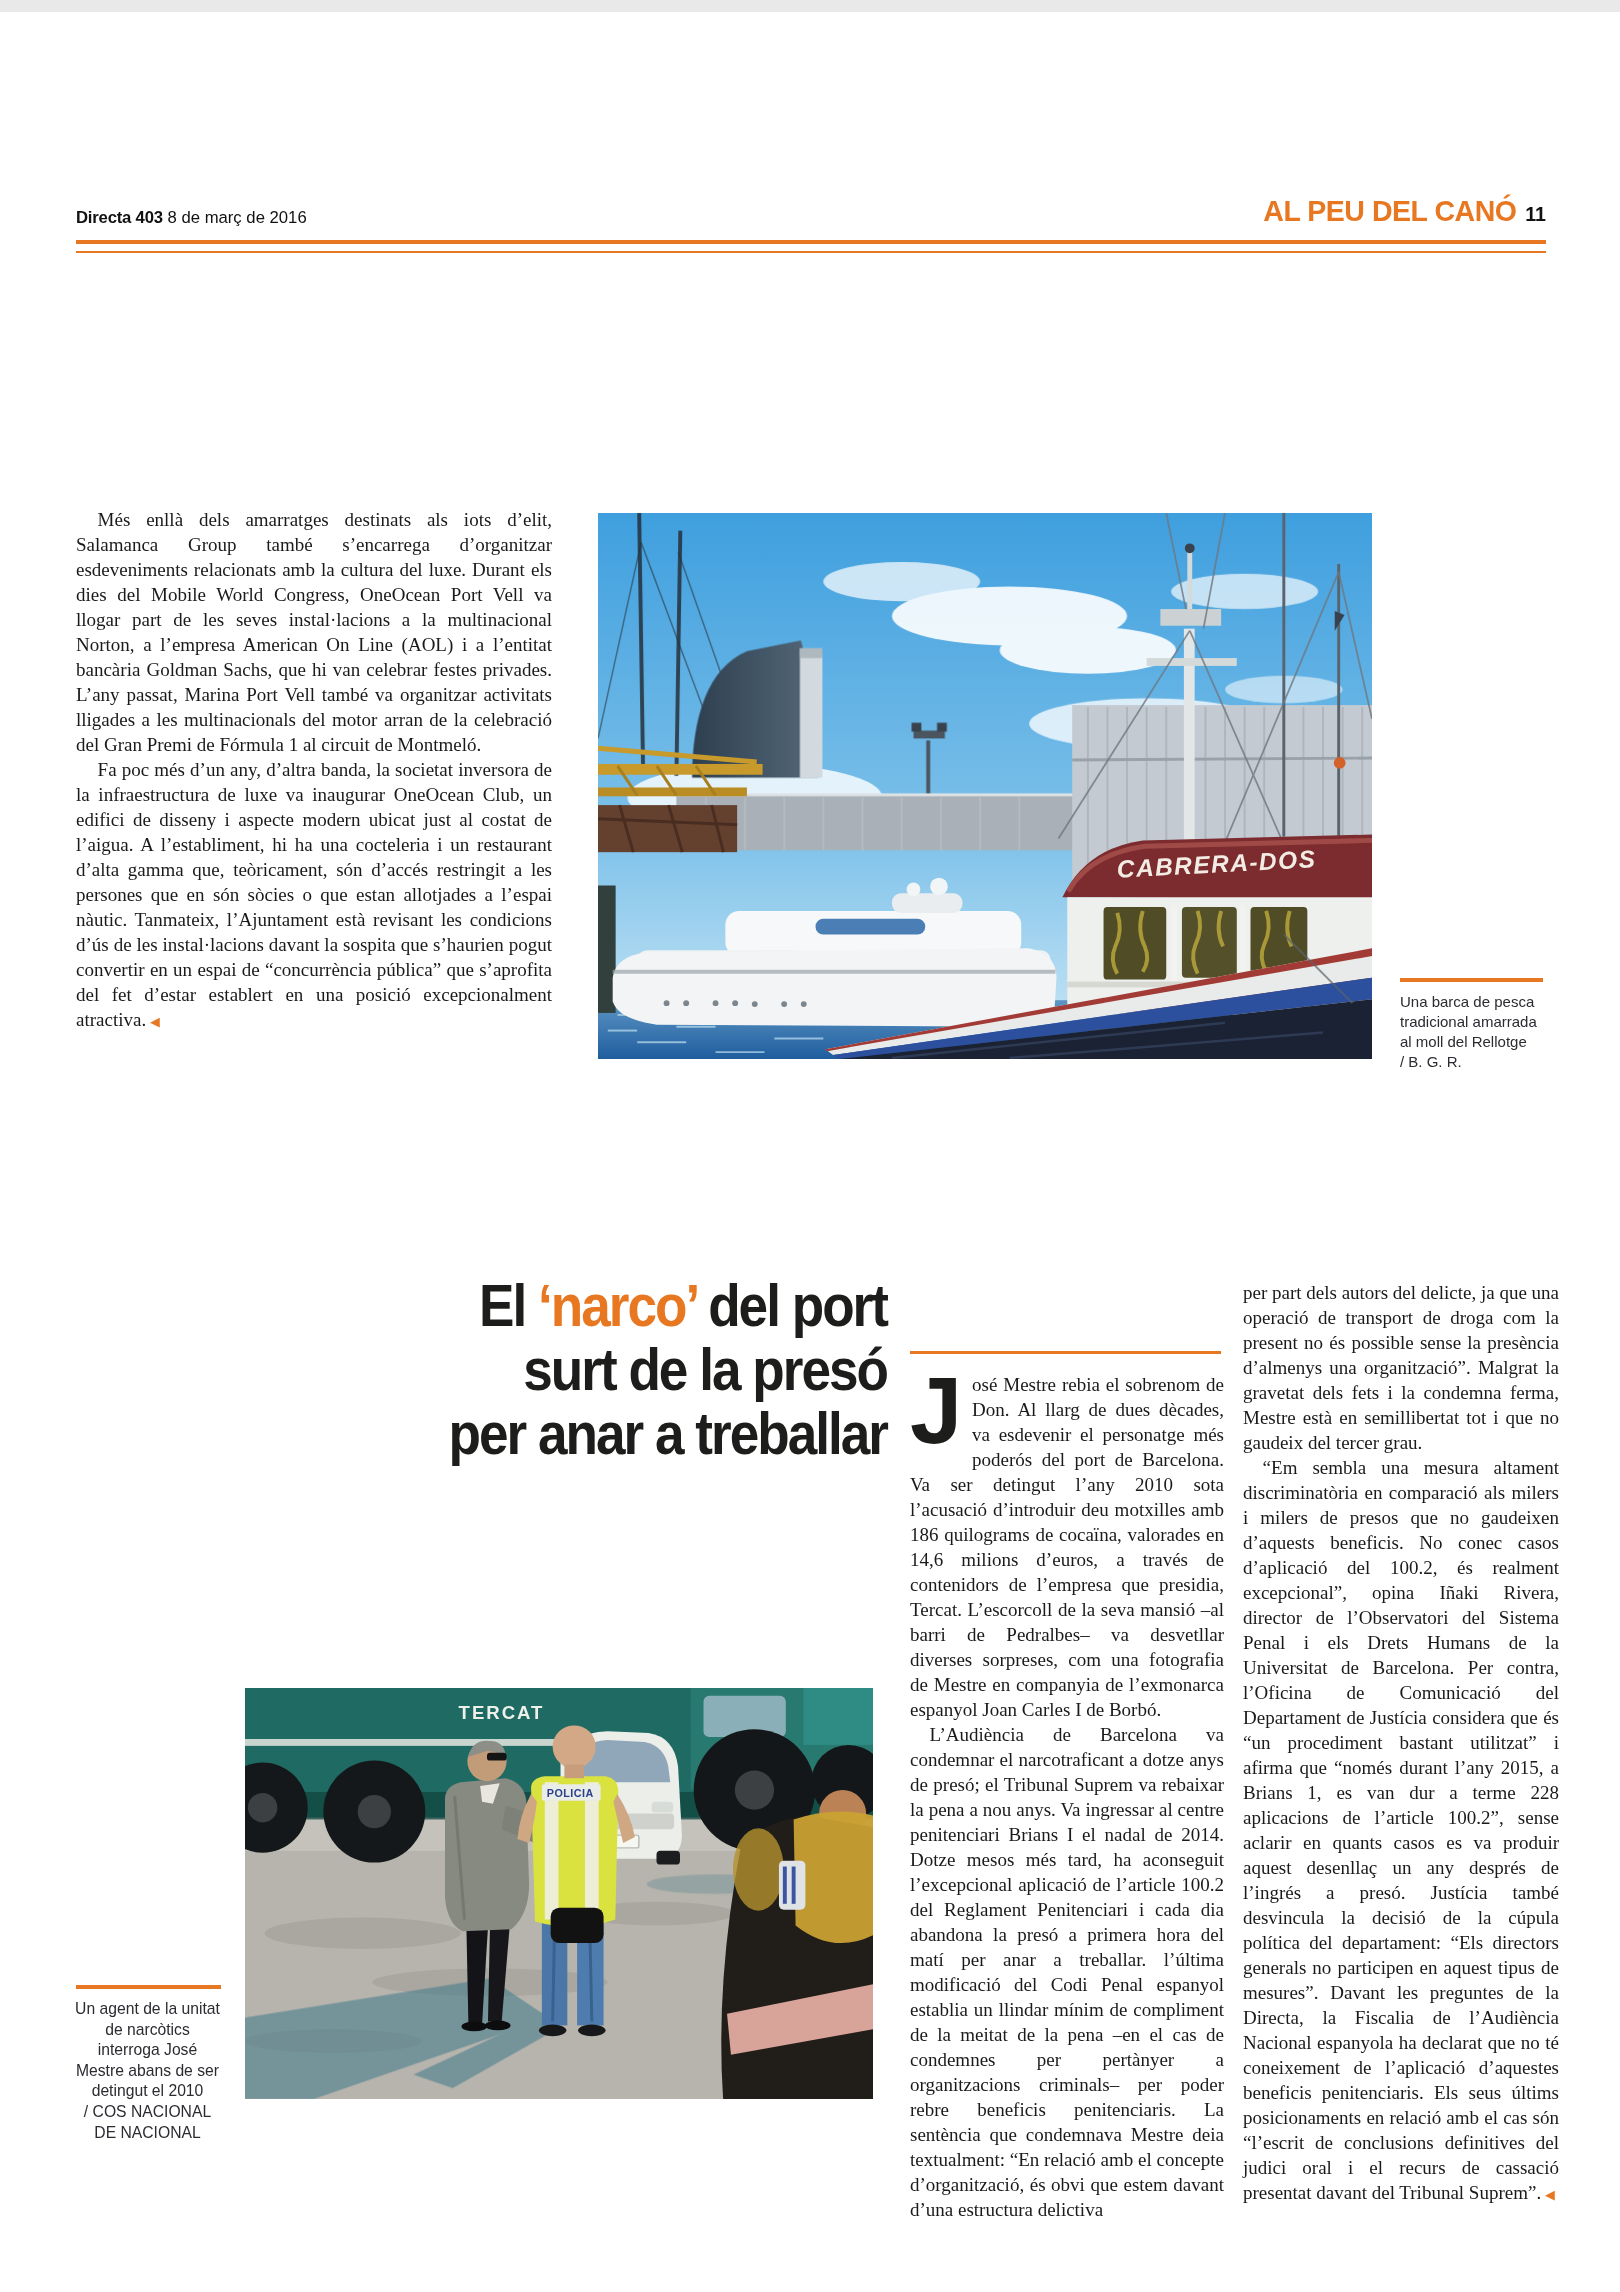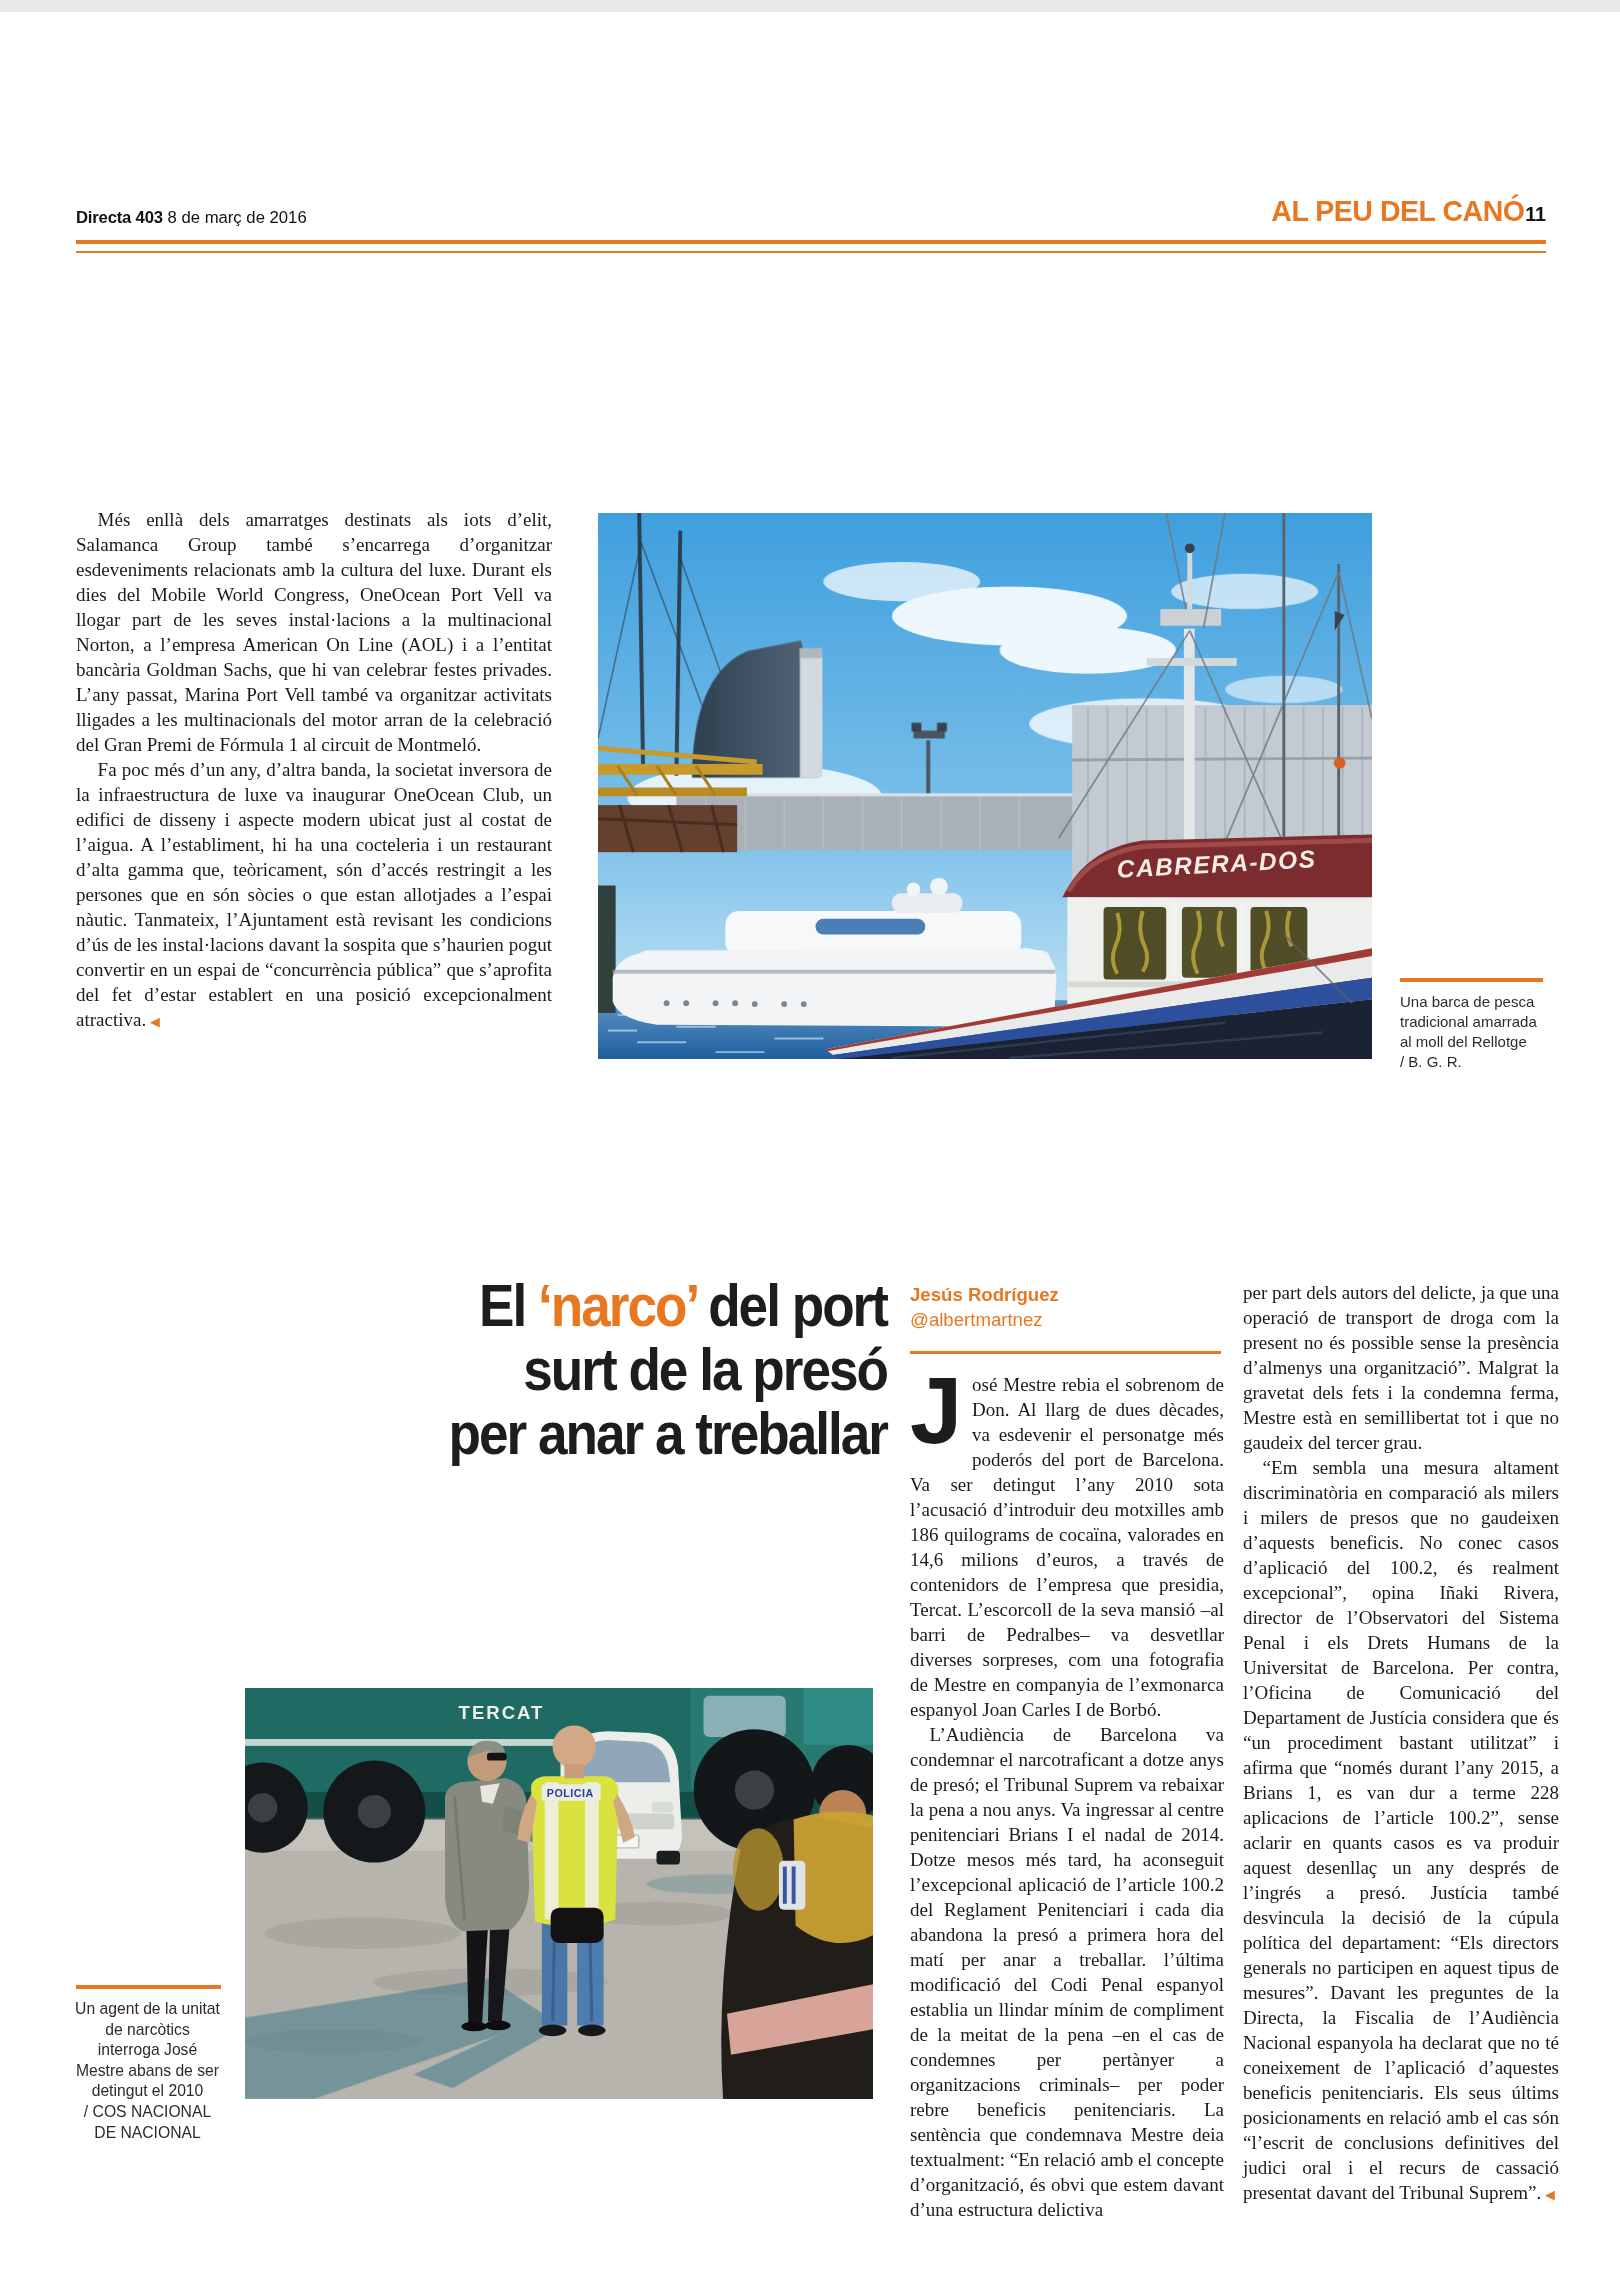--- a/index.html
+++ b/index.html
@@ -2,21 +2,21 @@
 <html lang="ca"><head>
 <meta charset="utf-8">
 <style>
   html,body{margin:0;padding:0;background:#e9e9e9;}
   #page{position:relative;width:1620px;height:2293px;background:#ffffff;margin:12px auto;overflow:hidden;
         font-family:"Liberation Sans","DejaVu Sans",sans-serif;color:#191919;}
   .abs{position:absolute;}
   
   .hdr-left{left:76px;top:196px;font-size:16.7px;color:#111;}
   .hdr-left b{font-weight:700;letter-spacing:-0.2px;}
-  .hdr-right{right:74px;top:182px;display:flex;align-items:baseline;gap:1px;}
+  .hdr-right{right:74px;top:182px;display:flex;align-items:baseline;gap:9px;}
   .section-title{font-weight:700;font-size:30px;letter-spacing:-0.5px;color:#E87722;transform:scaleX(.95);transform-origin:100% 50%;}
   .page-num{font-weight:700;font-size:19.6px;color:#111;}
   .rule{background:#E87722;left:76px;width:1470px;}
   .rule-a{top:228px;height:3.9px;}
   .rule-b{top:239px;height:2px;}
   
   .top-article{left:76px;top:495px;width:476px;font-family:"Liberation Serif","DejaVu Serif",serif;
                font-size:19px;line-height:25px;text-align:justify;color:#1a1a1a;}
   .top-article p{margin:0;}
   .top-article p.ind{text-indent:21.6px;}
@@ -281,24 +281,20 @@
     <div>/ B. G. R.</div>
   </div>
 
   <div class="abs headline">
     <div><span>El </span><span class="accent">‘narco’</span><span> del port</span></div>
     <div>surt de la presó</div>
     <div>per anar a treballar</div>
   </div>
 
 
-  <div class="abs byline">
-    <div class="name">Jesús Rodríguez</div>
-    <div>@albertmartnez</div>
-  </div>
   <div class="abs byline-rule"></div>
 
   <div class="abs bodycol col1">
     <p><span class="dropcap">J</span><span>osé Mestre rebia el sobrenom de Don. Al llarg de dues dècades, va esdevenir el personatge més poderós del port de Barcelona. Va ser detingut l’any 2010 sota l’acusació d’introduir deu motxilles amb 186 quilograms de cocaïna, valorades en 14,6 milions d’euros, a través de contenidors de l’empresa que presidia, Tercat. L’escorcoll de la seva mansió –al barri de Pedralbes– va desvetllar diverses sorpreses, com una fotografia de Mestre en companyia de l’exmonarca espanyol Joan Carles I de Borbó.</span></p>
     <p class="ind">L’Audiència de Barcelona va condemnar el narcotraficant a dotze anys de presó; el Tribunal Suprem va rebaixar la pena a nou anys. Va ingressar al centre penitenciari Brians I el nadal de 2014. Dotze mesos més tard, ha aconseguit l’excepcional aplicació de l’article 100.2 del Reglament Penitenciari i cada dia abandona la presó a primera hora del matí per anar a treballar. l’última modificació del Codi Penal espanyol establia un llindar mínim de compliment de la meitat de la pena –en el cas de condemnes per pertànyer a organitzacions criminals– per poder rebre beneficis penitenciaris. La sentència que condemnava Mestre deia textualment: “En relació amb el concepte d’organització, és obvi que estem davant d’una estructura delictiva</p>
   </div>
 
   <div class="abs bodycol col2">
     <p>per part dels autors del delicte, ja que una operació de transport de droga com la present no és possible sense la presència d’almenys una organització”. Malgrat la gravetat dels fets i la condemna ferma, Mestre està en semillibertat tot i que no gaudeix del tercer grau.</p>
     <p class="ind"><span>“Em sembla una mesura altament discriminatòria en comparació als milers i milers de presos que no gaudeixen d’aquests beneficis. No conec casos d’aplicació del 100.2, és realment excepcional”, opina Iñaki Rivera, director de l’Observatori del Sistema Penal i els Drets Humans de la Universitat de Barcelona. Per contra, l’Oficina de Comunicació del Departament de Justícia considera que és “un procediment bastant utilitzat” i afirma que “només durant l’any 2015, a Brians 1, es van dur a terme 228 aplicacions de l’article 100.2”, sense aclarir en quants casos es va produir aquest desenllaç un any després de l’ingrés a presó. Justícia també desvincula la decisió de la cúpula política del departament: “Els directors generals no participen en aquest tipus de mesures”. Davant les preguntes de la Directa, la Fiscalia de l’Audiència Nacional espanyola ha declarat que no té coneixement de l’aplicació d’aquestes beneficis penitenciaris. Els seus últims posicionaments en relació amb el cas són “l’escrit de conclusions definitives del judici oral i el recurs de cassació presentat davant del Tribunal Suprem”.</span><span class="endmark">◀</span></p>

